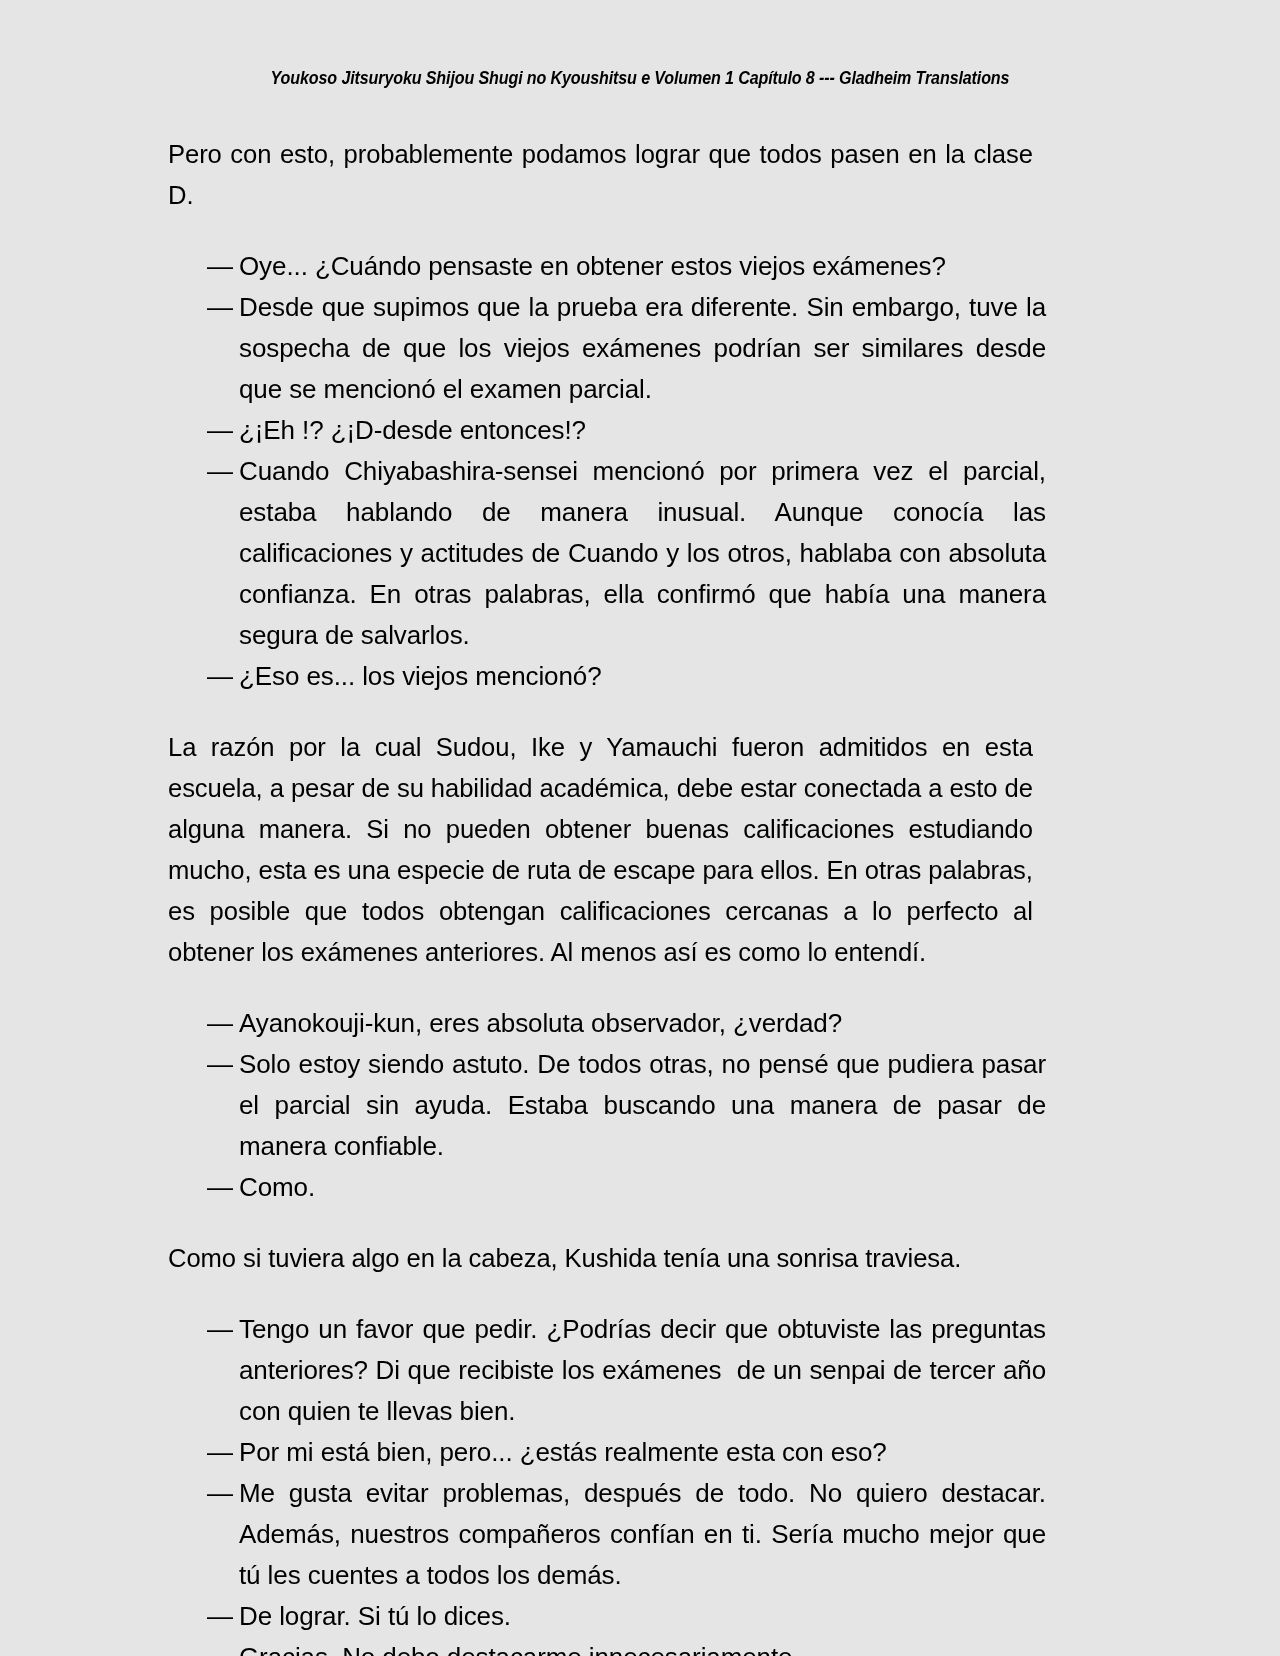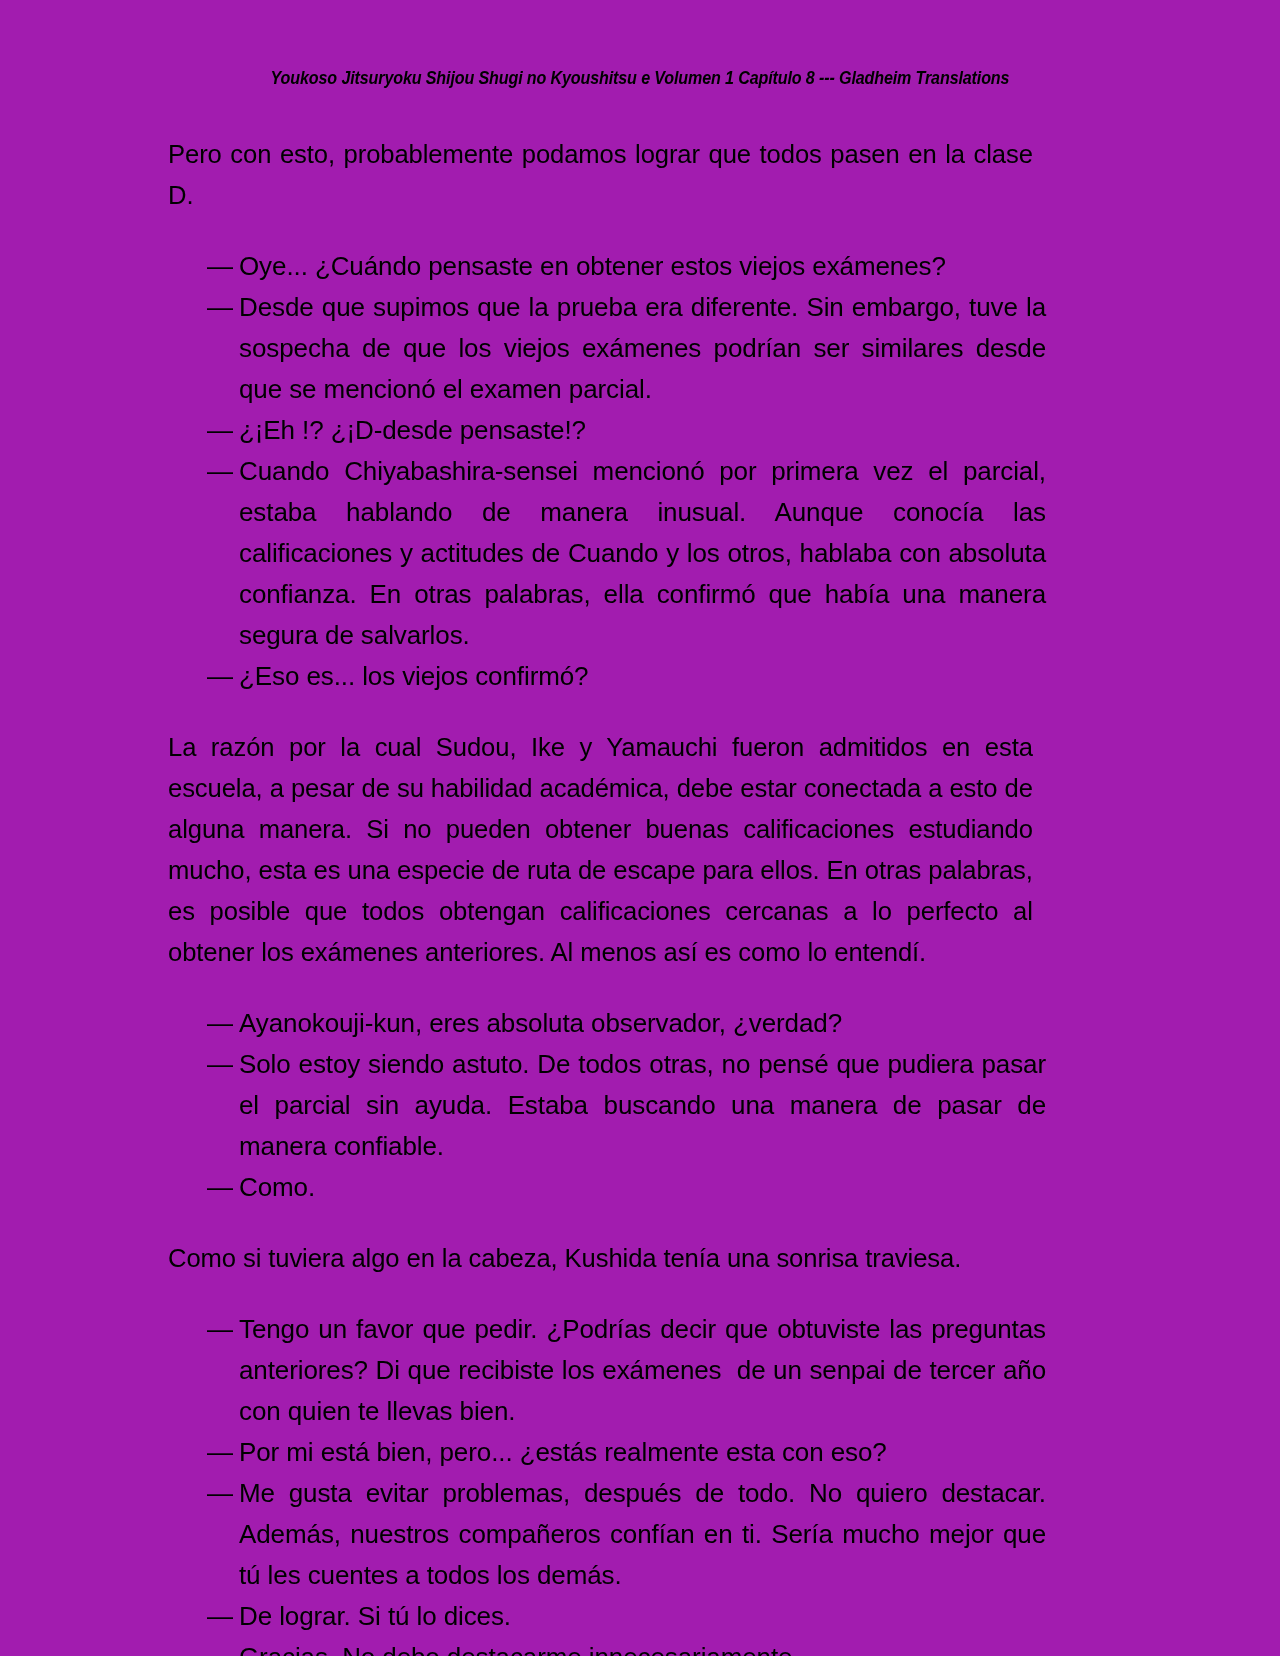--- a/index.html
+++ b/index.html
@@ -11,21 +11,21 @@
     width: 1280px;
     height: 1656px;
     font-family: "Liberation Sans Narrow", "Liberation Sans", "DejaVu Sans Condensed", sans-serif;
     color: #000000;
     -webkit-font-smoothing: antialiased;
   }
   .page {
     position: relative;
     width: 1280px;
     height: 1656px;
-    background: #a21caf;
+    background: #e5e5e5;
     overflow: hidden;
   }
   .page-header {
     position: absolute;
     top: 68px;
     left: 0;
     width: 1280px;
     text-align: center;
     font-family: "Liberation Sans Narrow", "Liberation Sans", sans-serif;
     font-style: italic;
@@ -105,29 +105,29 @@
       <li class="single">
         <span class="dash">—</span>
         <span class="dtext">Oye... ¿Cuándo pensaste en obtener estos viejos exámenes?</span>
       </li>
       <li>
         <span class="dash">—</span>
         <span class="dtext">Desde que supimos que la prueba era diferente. Sin embargo, tuve la sospecha de que los viejos exámenes podrían ser similares desde que se mencionó el examen parcial.</span>
       </li>
       <li class="single">
         <span class="dash">—</span>
-        <span class="dtext">¿¡Eh !? ¿¡D-desde pensaste!?</span>
+        <span class="dtext">¿¡Eh !? ¿¡D-desde entonces!?</span>
       </li>
       <li>
         <span class="dash">—</span>
         <span class="dtext">Cuando Chiyabashira-sensei mencionó por primera vez el parcial, estaba hablando de manera inusual. Aunque conocía las calificaciones y actitudes de Cuando y los otros, hablaba con absoluta confianza. En otras palabras, ella confirmó que había una manera segura de salvarlos.</span>
       </li>
       <li class="single">
         <span class="dash">—</span>
-        <span class="dtext">¿Eso es... los viejos confirmó?</span>
+        <span class="dtext">¿Eso es... los viejos mencionó?</span>
       </li>
     </ul>
 
     <div class="gap-md"></div>
 
     <p class="para">La razón por la cual Sudou, Ike y Yamauchi fueron admitidos en esta escuela, a pesar de su habilidad académica, debe estar conectada a esto de alguna manera. Si no pueden obtener buenas calificaciones estudiando mucho, esta es una especie de ruta de escape para ellos. En otras palabras, es posible que todos obtengan calificaciones cercanas a lo perfecto al obtener los exámenes anteriores. Al menos así es como lo entendí.</p>
 
     <div class="gap-md"></div>
 
     <ul class="dialogue">

